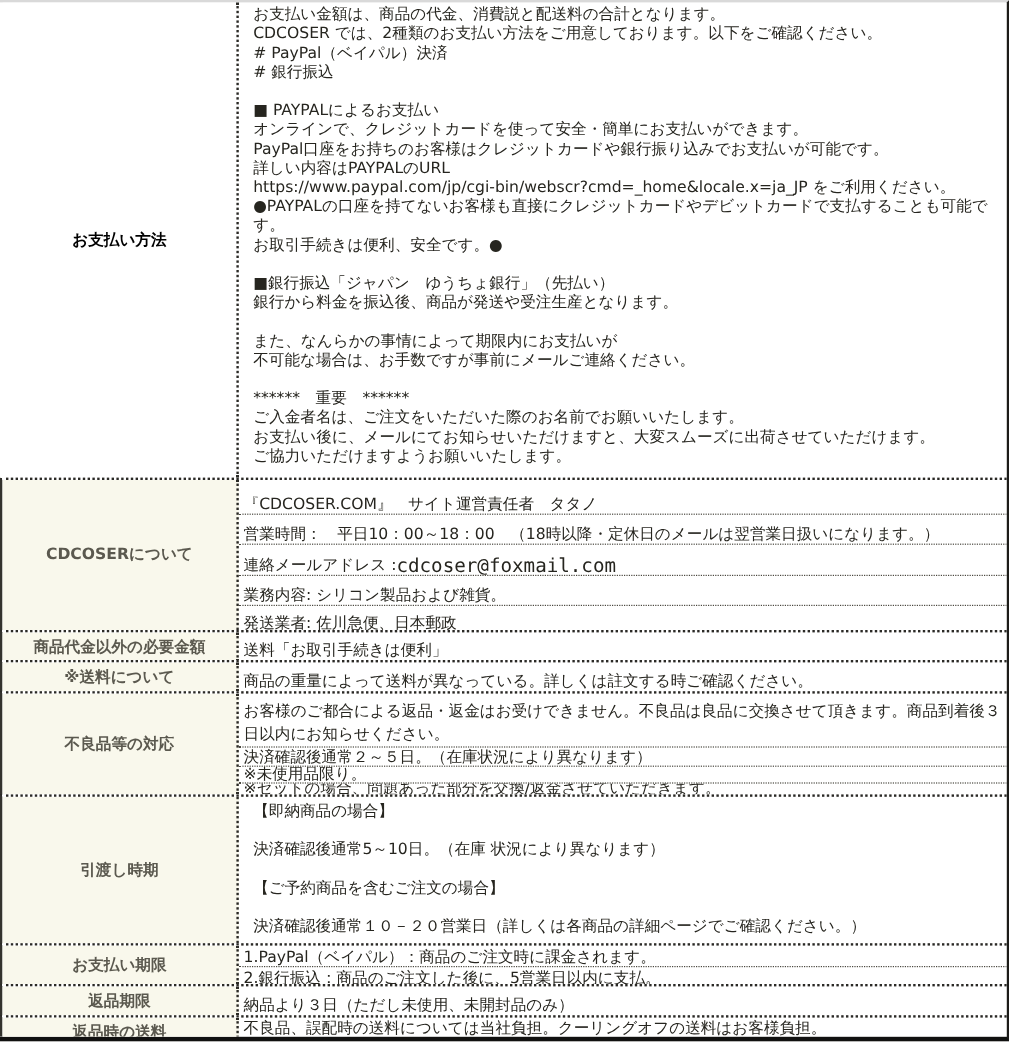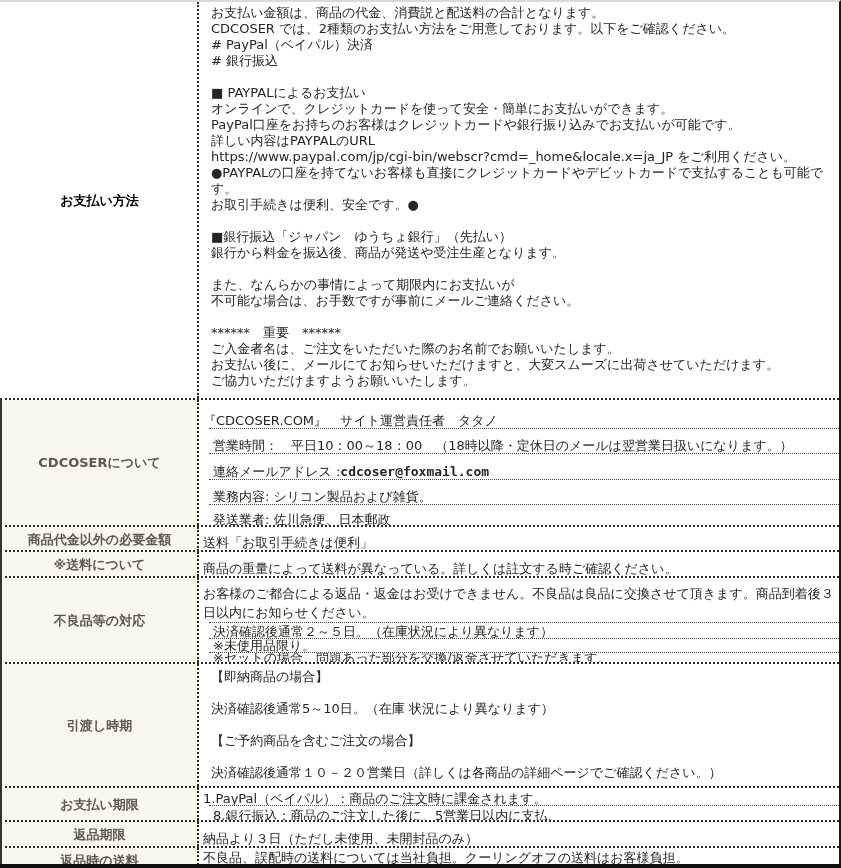--- a/index.html
+++ b/index.html
@@ -29,24 +29,24 @@
   }
   .row.first .hcell { background:#ffffff; color:#000000; }
   .ccell { flex:1 1 auto; min-width:0; font-size:13px; overflow:hidden; }
   .block { white-space:pre-line; line-height:16px; padding:3px 3px 0 4px; color:#26251f;margin-left:8px; }
   .subs { display:flex; flex-direction:column; height:100%; }
   .sub {
     box-sizing:border-box; display:flex; align-items:flex-end;
     padding:0 3px 0 4px; line-height:14px; overflow:hidden; color:#26251f;
     flex:0 0 auto;
   }
-  .sub + .sub { border-top:1px dotted #4a483f;margin-left:10px; }
+  .sub + .sub { border-top:1px dotted #4a483f; }
   .sub.tall { line-height:19px; }
   .sub.tight { line-height:13px; }
-  .email { font-weight:bold; font-family:"DejaVu Sans Mono","Liberation Mono",monospace; font-size:13px; }
+  .email { font-weight:normal; font-family:"DejaVu Sans Mono","Liberation Mono",monospace; font-size:16px; }
 </style>
 </head>
 <body>
 
 <div class="page">
 
   <div class="row first" style="height:396px">
     <div class="hcell">
       <span>お支払い方法</span>
     </div>
@@ -165,21 +165,21 @@
   <div class="row" style="height:34px">
     <div class="hcell">
       <span>お支払い期限</span>
     </div>
     <div class="ccell">
       <div class="subs">
         <div class="sub tight" style="height:17px">
           <span>1.PayPal（ベイパル）：商品のご注文時に課金されます。</span>
         </div>
         <div class="sub tight" style="height:17px">
-          <span>8.銀行振込：商品のご注文した後に、5営業日以内に支払。</span>
+          <span>2.銀行振込：商品のご注文した後に、5営業日以内に支払。</span>
         </div>
       </div>
     </div>
   </div>
 
   <div class="row" style="height:26px">
     <div class="hcell">
       <span>返品期限</span>
     </div>
     <div class="ccell">

